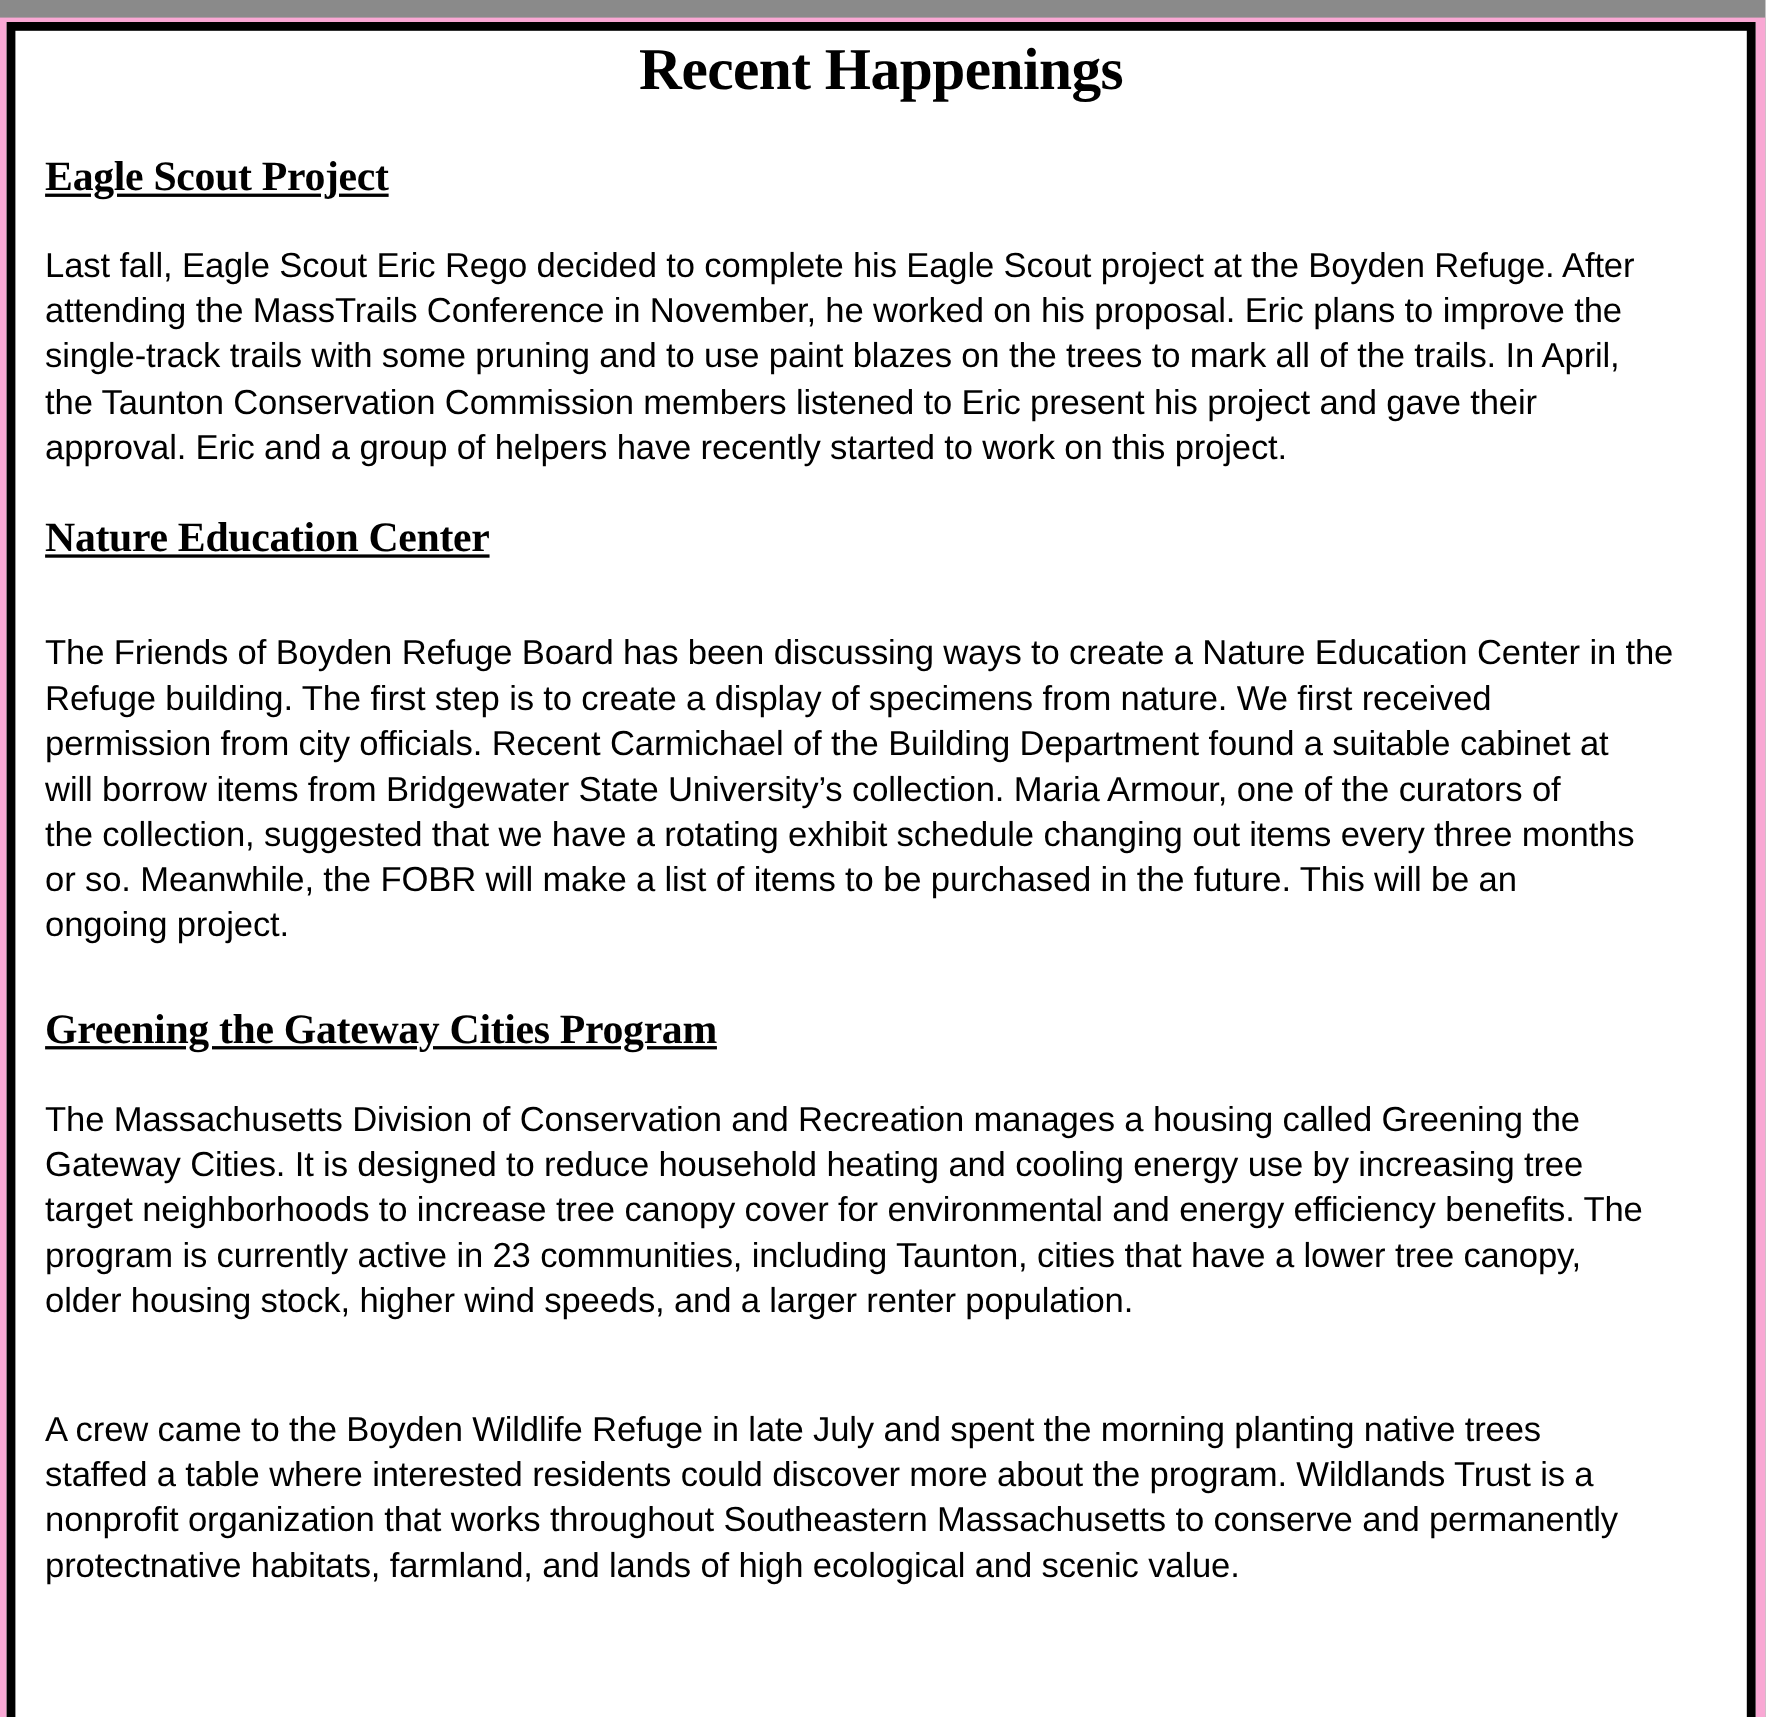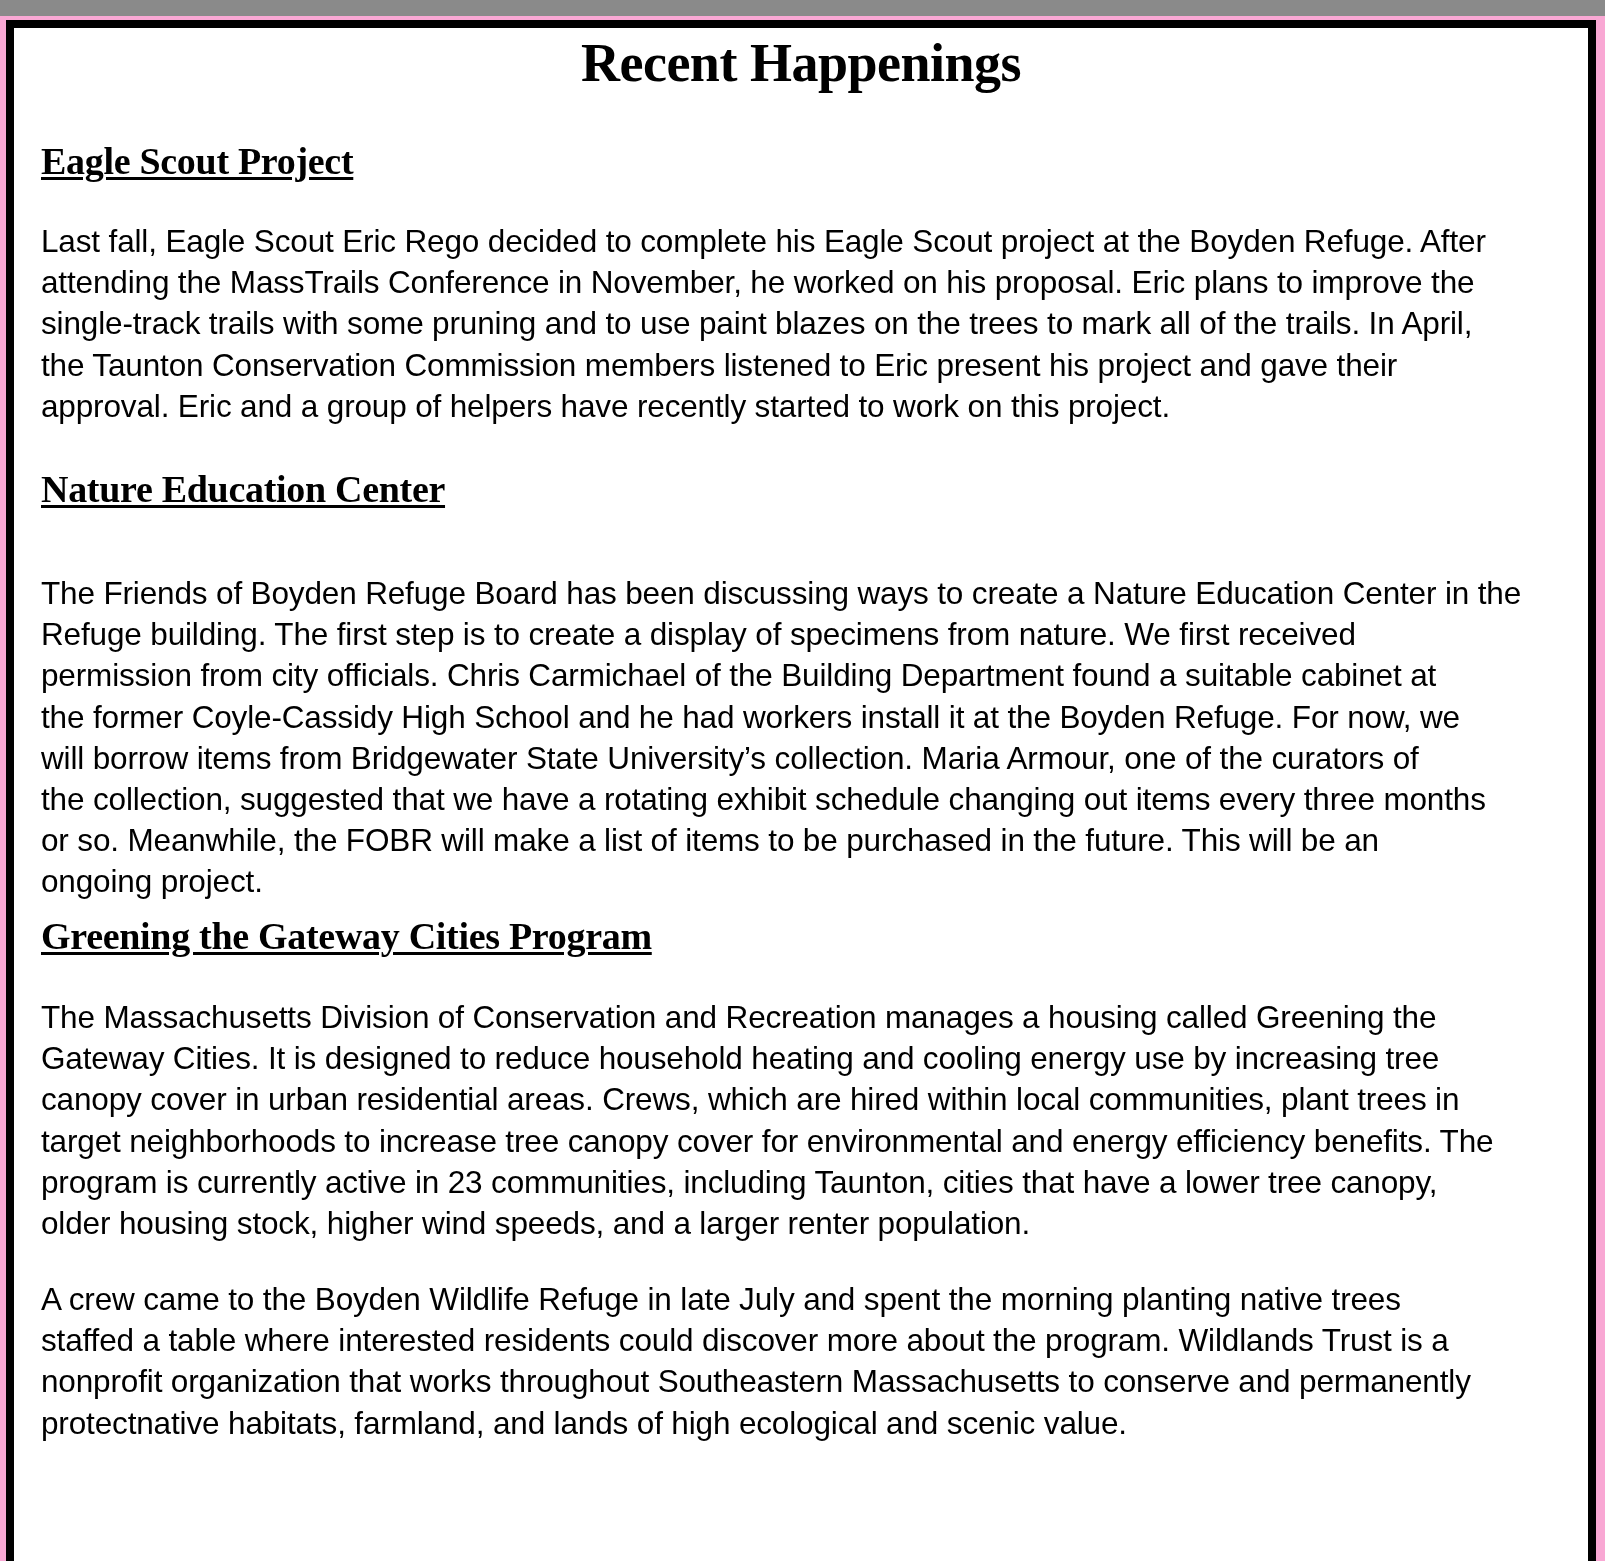--- a/index.html
+++ b/index.html
@@ -96,33 +96,31 @@
       <span class="line">attending the MassTrails Conference in November, he worked on his proposal. Eric plans to improve the</span>
       <span class="line">single-track trails with some pruning and to use paint blazes on the trees to mark all of the trails. In April,</span>
       <span class="line">the Taunton Conservation Commission members listened to Eric present his project and gave their</span>
       <span class="line">approval. Eric and a group of helpers have recently started to work on this project.</span>
     </p>
 
     <h2 class="heading" id="h2">Nature Education Center</h2>
     <p class="para" id="p2">
       <span class="line">The Friends of Boyden Refuge Board has been discussing ways to create a Nature Education Center in the</span>
       <span class="line">Refuge building. The first step is to create a display of specimens from nature. We first received</span>
-      <span class="line">permission from city officials. Chris Carmichael of the Building Department found a suitable cabinet at</span>
-      <span class="line">the former Coyle-Cassidy High School and he had workers install it at the Boyden Refuge. For now, we</span>
+      <span class="line">permission from city officials. Recent Carmichael of the Building Department found a suitable cabinet at</span>
       <span class="line">will borrow items from Bridgewater State University’s collection. Maria Armour, one of the curators of</span>
       <span class="line">the collection, suggested that we have a rotating exhibit schedule changing out items every three months</span>
       <span class="line">or so. Meanwhile, the FOBR will make a list of items to be purchased in the future. This will be an</span>
       <span class="line">ongoing project.</span>
     </p>
 
     <h2 class="heading" id="h3">Greening the Gateway Cities Program</h2>
     <p class="para" id="p3">
       <span class="line">The Massachusetts Division of Conservation and Recreation manages a housing called Greening the</span>
       <span class="line">Gateway Cities. It is designed to reduce household heating and cooling energy use by increasing tree</span>
-      <span class="line">canopy cover in urban residential areas. Crews, which are hired within local communities, plant trees in</span>
       <span class="line">target neighborhoods to increase tree canopy cover for environmental and energy efficiency benefits. The</span>
       <span class="line">program is currently active in 23 communities, including Taunton, cities that have a lower tree canopy,</span>
       <span class="line">older housing stock, higher wind speeds, and a larger renter population.</span>
     </p>
     <p class="para" id="p4">
       <span class="line">A crew came to the Boyden Wildlife Refuge in late July and spent the morning planting native trees</span>
       <span class="line">staffed a table where interested residents could discover more about the program. Wildlands Trust is a</span>
       <span class="line">nonprofit organization that works throughout Southeastern Massachusetts to conserve and permanently</span>
       <span class="line">protectnative habitats, farmland, and lands of high ecological and scenic value.</span>
     </p>

